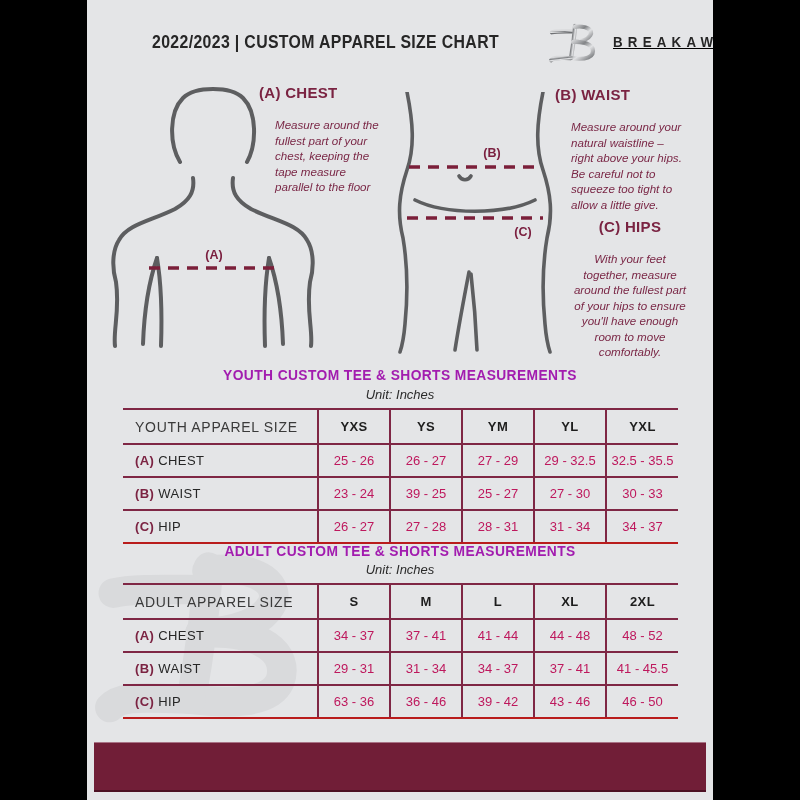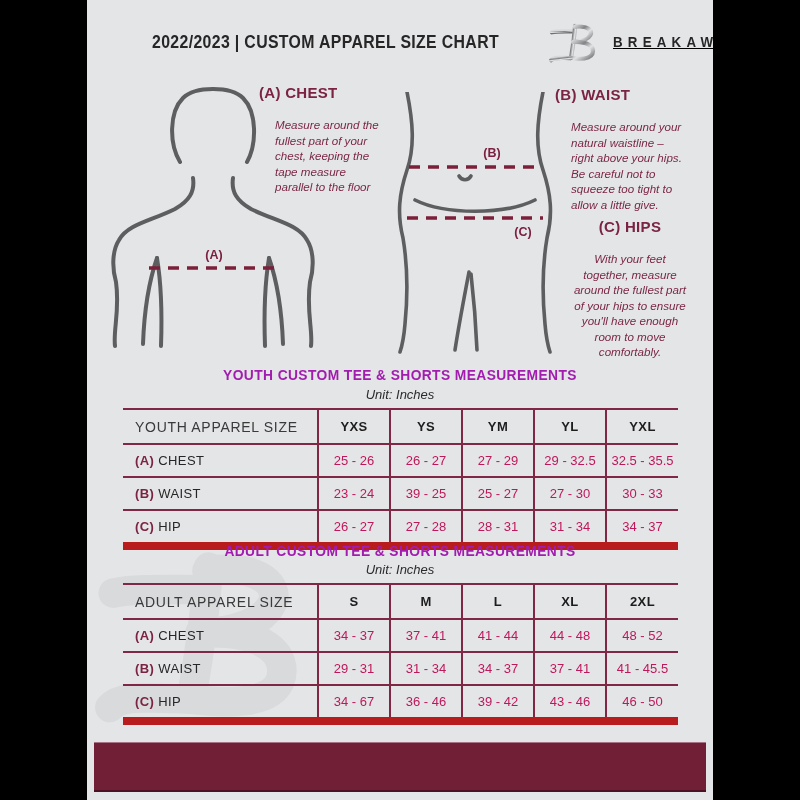--- a/index.html
+++ b/index.html
@@ -29,21 +29,21 @@
     color:#2b2b2b;}
 
   
   table.size-table{position:absolute;left:36px;width:555px;border-collapse:collapse;table-layout:fixed;}
   .size-table th,.size-table td{border-top:2px solid #7f2745;height:31px;text-align:center;
     font-size:13px;color:#be185d;padding:0;font-weight:normal;}
   .size-table thead th{height:33px;font-weight:bold;font-size:13px;letter-spacing:.4px;color:#1d1d1d;}
   .size-table th.col-label{font-weight:normal;font-size:14px;letter-spacing:.7px;color:#3a3a3a;}
   .size-table tr > :first-child{width:182px;text-align:left;padding-left:12px;}
   .size-table th + th,.size-table td + td{border-left:2px solid #7f2745;}
-  .size-table tbody tr:last-child td{border-bottom:8px solid #b91c1c;}
+  .size-table tbody tr:last-child td{border-bottom:2px solid #b91c1c;}
   .size-table td.row-label{font-size:13px;letter-spacing:.4px;color:#262626;}
   .size-table .prefix{color:#7b2342;font-weight:bold;}
 
   
   .footer-bar{position:absolute;left:7px;right:7px;top:742px;height:47px;background:#711e37;
     border-top:1px solid #a87385;border-bottom:2px solid #4c1123;}
 
   
   .watermark{position:absolute;left:2px;top:522px;opacity:1;pointer-events:none;}
 
@@ -202,21 +202,21 @@
           <tr>
             <td class="row-label"><span class="prefix">(B)</span> WAIST</td>
             <td>29 - 31</td>
             <td>31 - 34</td>
             <td>34 - 37</td>
             <td>37 - 41</td>
             <td>41 - 45.5</td>
           </tr>
           <tr>
             <td class="row-label"><span class="prefix">(C)</span> HIP</td>
-            <td>34 - 67</td>
+            <td>63 - 36</td>
             <td>36 - 46</td>
             <td>39 - 42</td>
             <td>43 - 46</td>
             <td>46 - 50</td>
           </tr>
         </tbody>
       </table>
 
     <div class="footer-bar"></div>
   </div>

